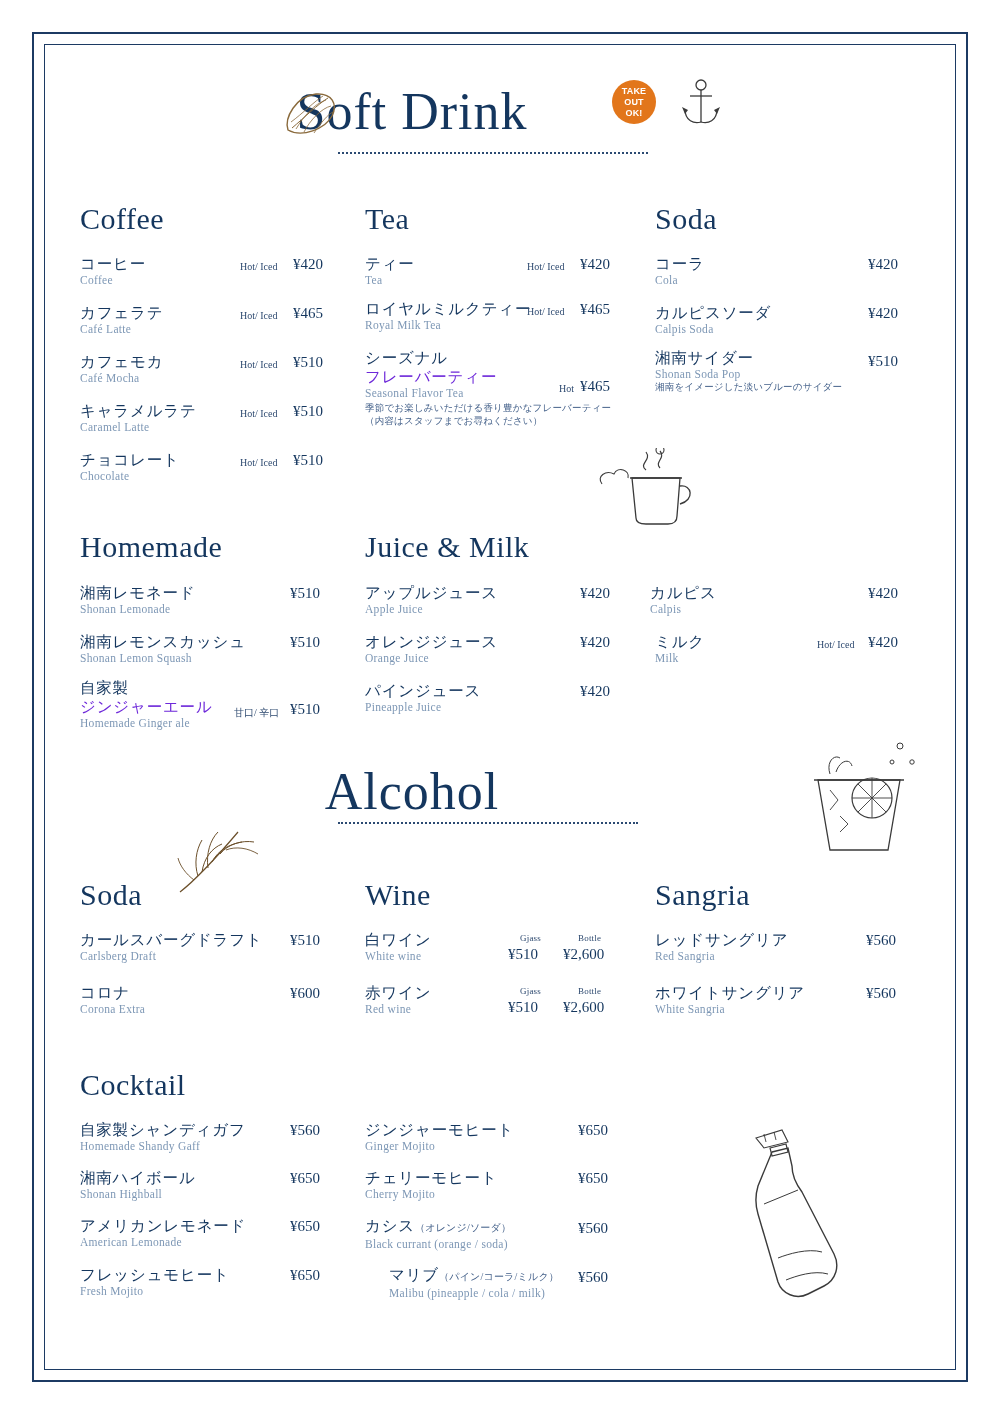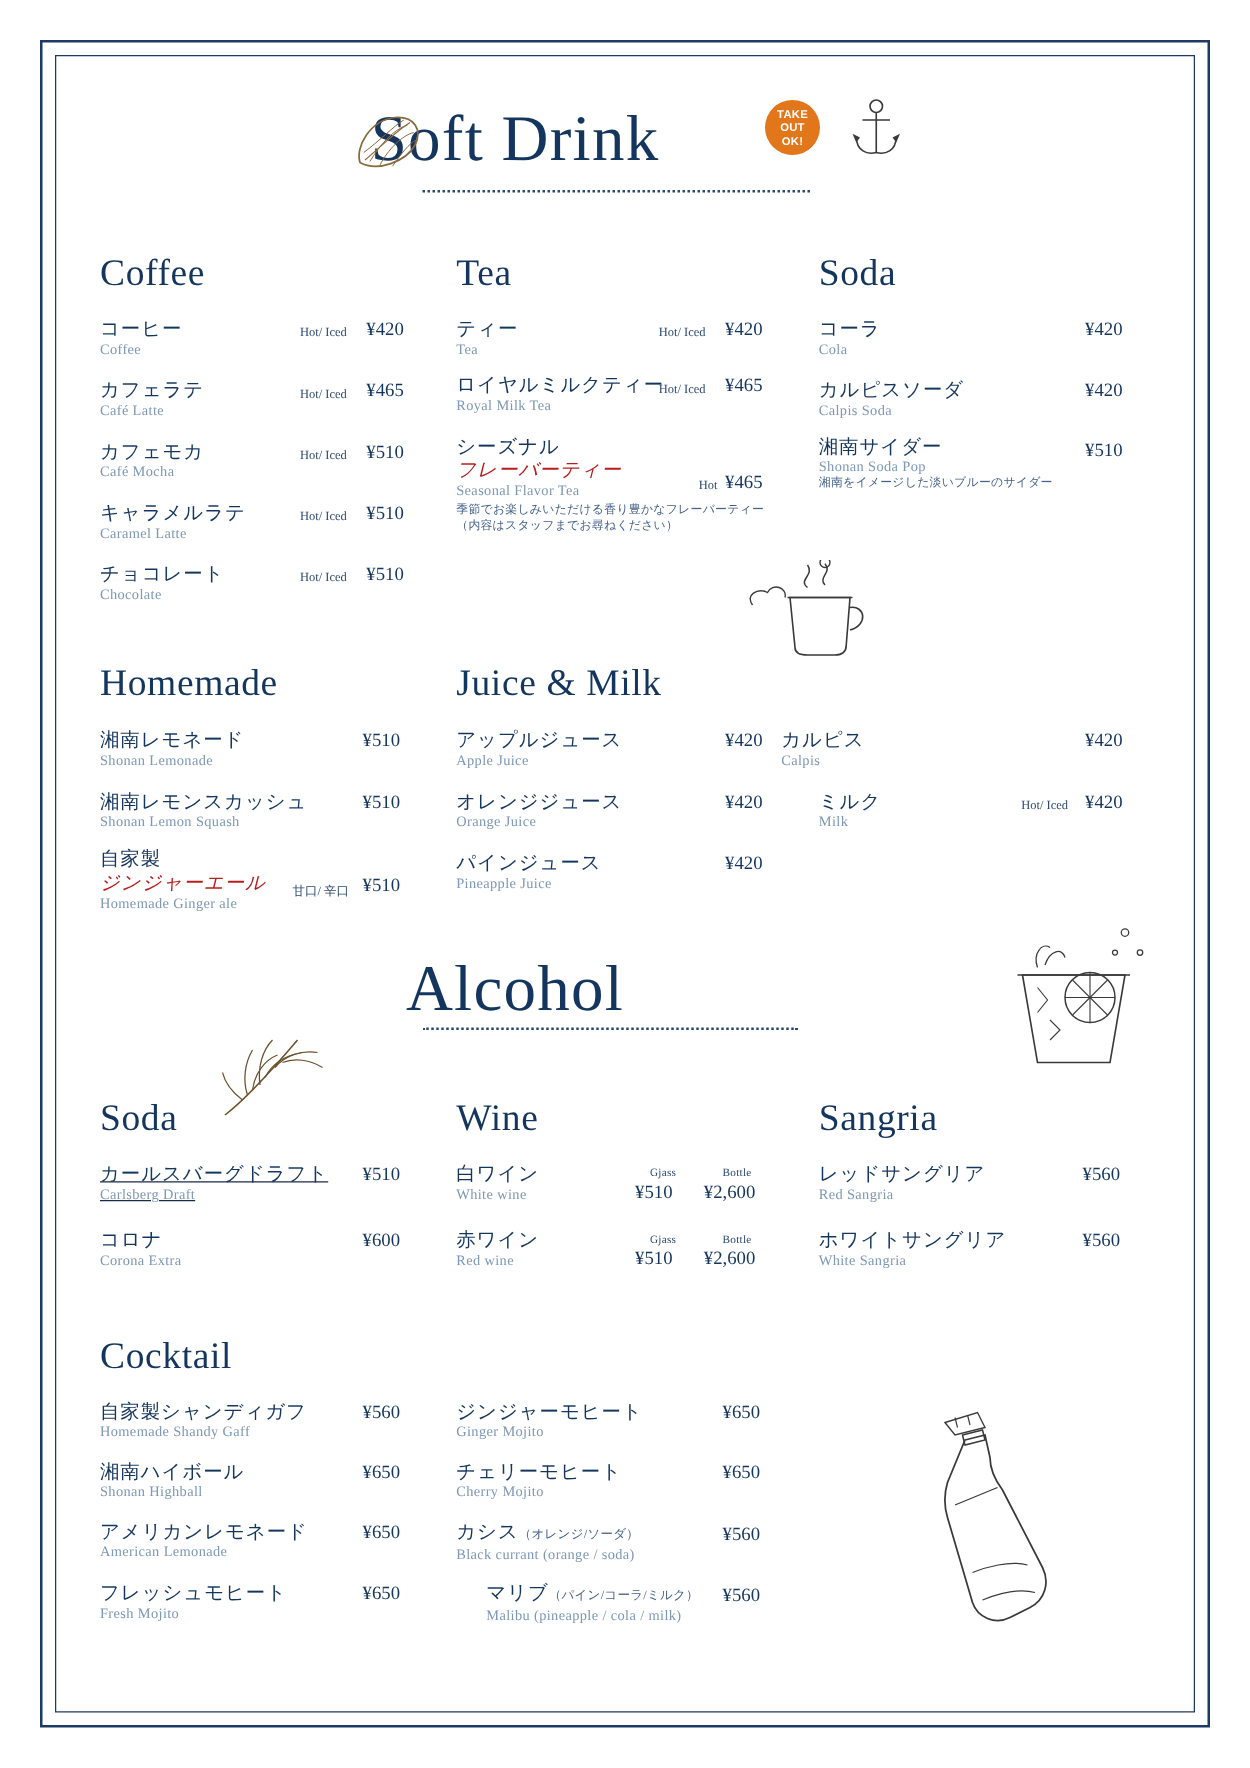--- a/index.html
+++ b/index.html
@@ -95,25 +95,24 @@
   .item .jp {
     font-size: 15.5px;
     color: #14365e;
     font-family: "Liberation Serif", serif;
     letter-spacing: 0.8px;
     line-height: 19px;
     white-space: nowrap;
   }
   .item .jp2 {
     font-size: 15.5px;
-    color: #b91c1c;
+    color: #6d28d9;
     letter-spacing: 0.8px;
     line-height: 19px;
     white-space: nowrap;
-    font-style: italic;
   }
   .item .en {
     font-size: 11.5px;
     color: #7d97b5;
     font-family: "Liberation Serif", serif;
     letter-spacing: 0.3px;
     line-height: 14px;
     white-space: nowrap;
   }
   .item .note {
@@ -319,21 +318,21 @@
     <div class="en">Orange Juice</div>
   </div>
   <div class="price" style="left:580px; top:634px;">¥420</div>
 
   <div class="item" style="left:365px; top:681px;">
     <div class="jp">パインジュース</div>
     <div class="en">Pineapple Juice</div>
   </div>
   <div class="price" style="left:580px; top:683px;">¥420</div>
 
-  <div class="item" style="left:625px; top:583px;">
+  <div class="item" style="left:650px; top:583px;">
     <div class="jp">カルピス</div>
     <div class="en">Calpis</div>
   </div>
   <div class="price" style="left:868px; top:585px;">¥420</div>
 
   <div class="item" style="left:655px; top:632px;">
     <div class="jp">ミルク</div>
     <div class="en">Milk</div>
   </div>
   <div class="qual" style="left:817px; top:639px;">Hot/ Iced</div>
@@ -369,21 +368,21 @@
       <path d="M52 36 C 60 26, 74 22, 86 24" fill="none" stroke="#6b4f2a" stroke-width="1"></path>
       <path d="M40 50 C 38 36, 42 22, 50 14" fill="none" stroke="#6b4f2a" stroke-width="1"></path>
       <path d="M30 58 C 26 46, 28 32, 34 22" fill="none" stroke="#6b4f2a" stroke-width="1"></path>
       <path d="M58 32 C 68 28, 80 30, 90 36" fill="none" stroke="#6b4f2a" stroke-width="0.9"></path>
       <path d="M26 62 C 18 56, 12 48, 10 40" fill="none" stroke="#6b4f2a" stroke-width="0.9"></path>
     </svg>
   </div>
 
   <div class="section-head" style="left:80px; top:878px;">Soda</div>
 
-  <div class="item" style="left:80px; top:930px;text-decoration:underline;">
+  <div class="item" style="left:80px; top:930px;">
     <div class="jp">カールスバーグドラフト</div>
     <div class="en">Carlsberg Draft</div>
   </div>
   <div class="price" style="left:290px; top:932px;">¥510</div>
 
   <div class="item" style="left:80px; top:983px;">
     <div class="jp">コロナ</div>
     <div class="en">Corona Extra</div>
   </div>
   <div class="price" style="left:290px; top:985px;">¥600</div>

